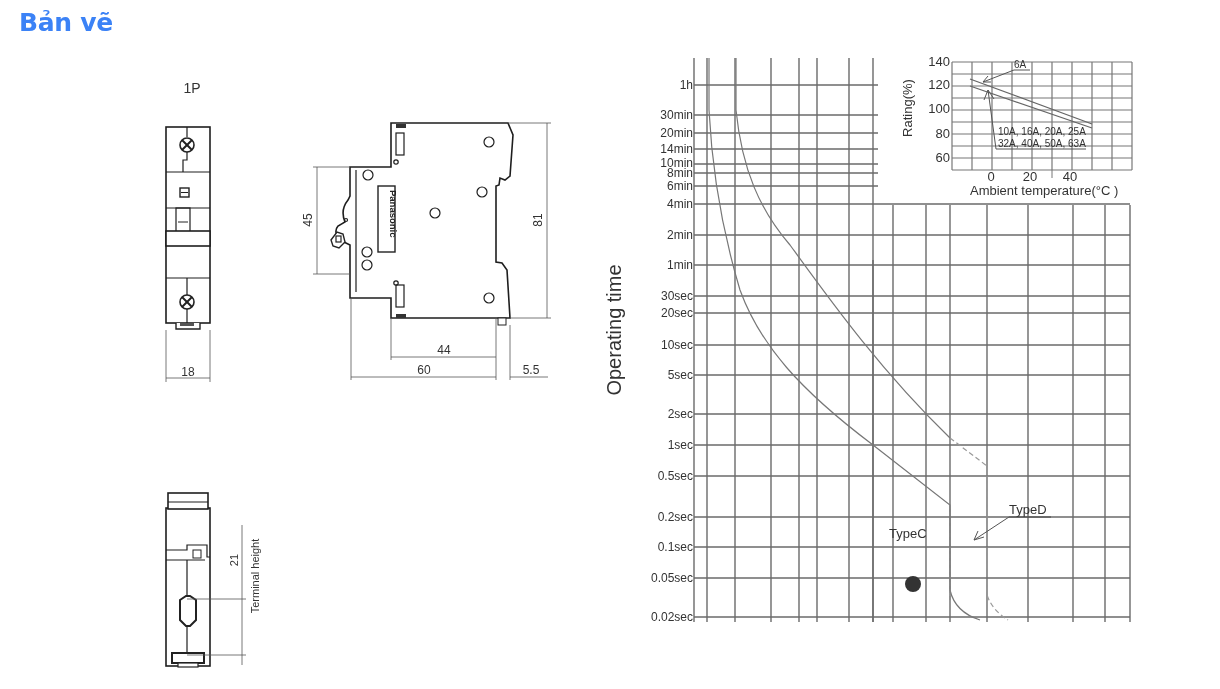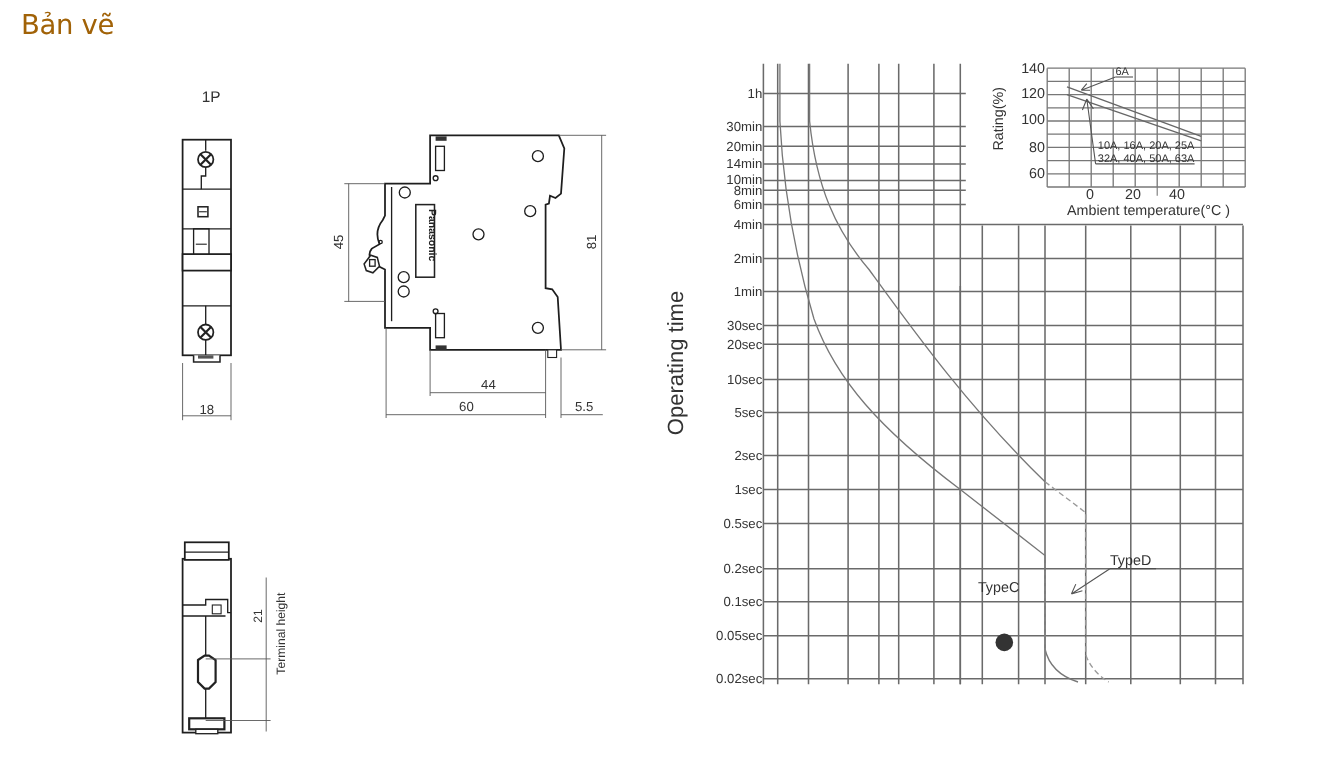--- a/index.html
+++ b/index.html
@@ -1,17 +1,17 @@
 <!DOCTYPE html>
 <html><head>
 <meta charset="utf-8">
 <style>
   html, body { margin: 0; padding: 0; background: #ffffff; }
   body { width: 1220px; height: 689px; position: relative; overflow: hidden; font-family: "Liberation Sans", sans-serif; color: #222; }
-  .section-title { position: absolute; left: 19px; top: 8px; font-family: "DejaVu Sans", sans-serif; font-weight: normal; font-size: 25px; color: #a16207; margin: 0; letter-spacing: -0.3px; }
+  .section-title { position: absolute; left: 19px; top: 8px; font-family: "DejaVu Sans", sans-serif; font-weight: bold; font-size: 25px; color: #3b82f6; margin: 0; letter-spacing: -0.3px; }
   svg { position: absolute; left: 0; top: 0; }
   .lbl { font-family: "Liberation Sans", sans-serif; fill: #333; }
   .thin { stroke: #555; stroke-width: 0.8; fill: none; }
   .part { stroke: #1e1e1e; stroke-width: 1.6; fill: #fff; }
   .partn { stroke: #1e1e1e; stroke-width: 1.2; fill: none; }
   .grid { stroke: #6a6a6a; stroke-width: 1.4; }
   .curve { stroke: #777; stroke-width: 1.2; fill: none; }
 </style>
 </head>
 <body>

